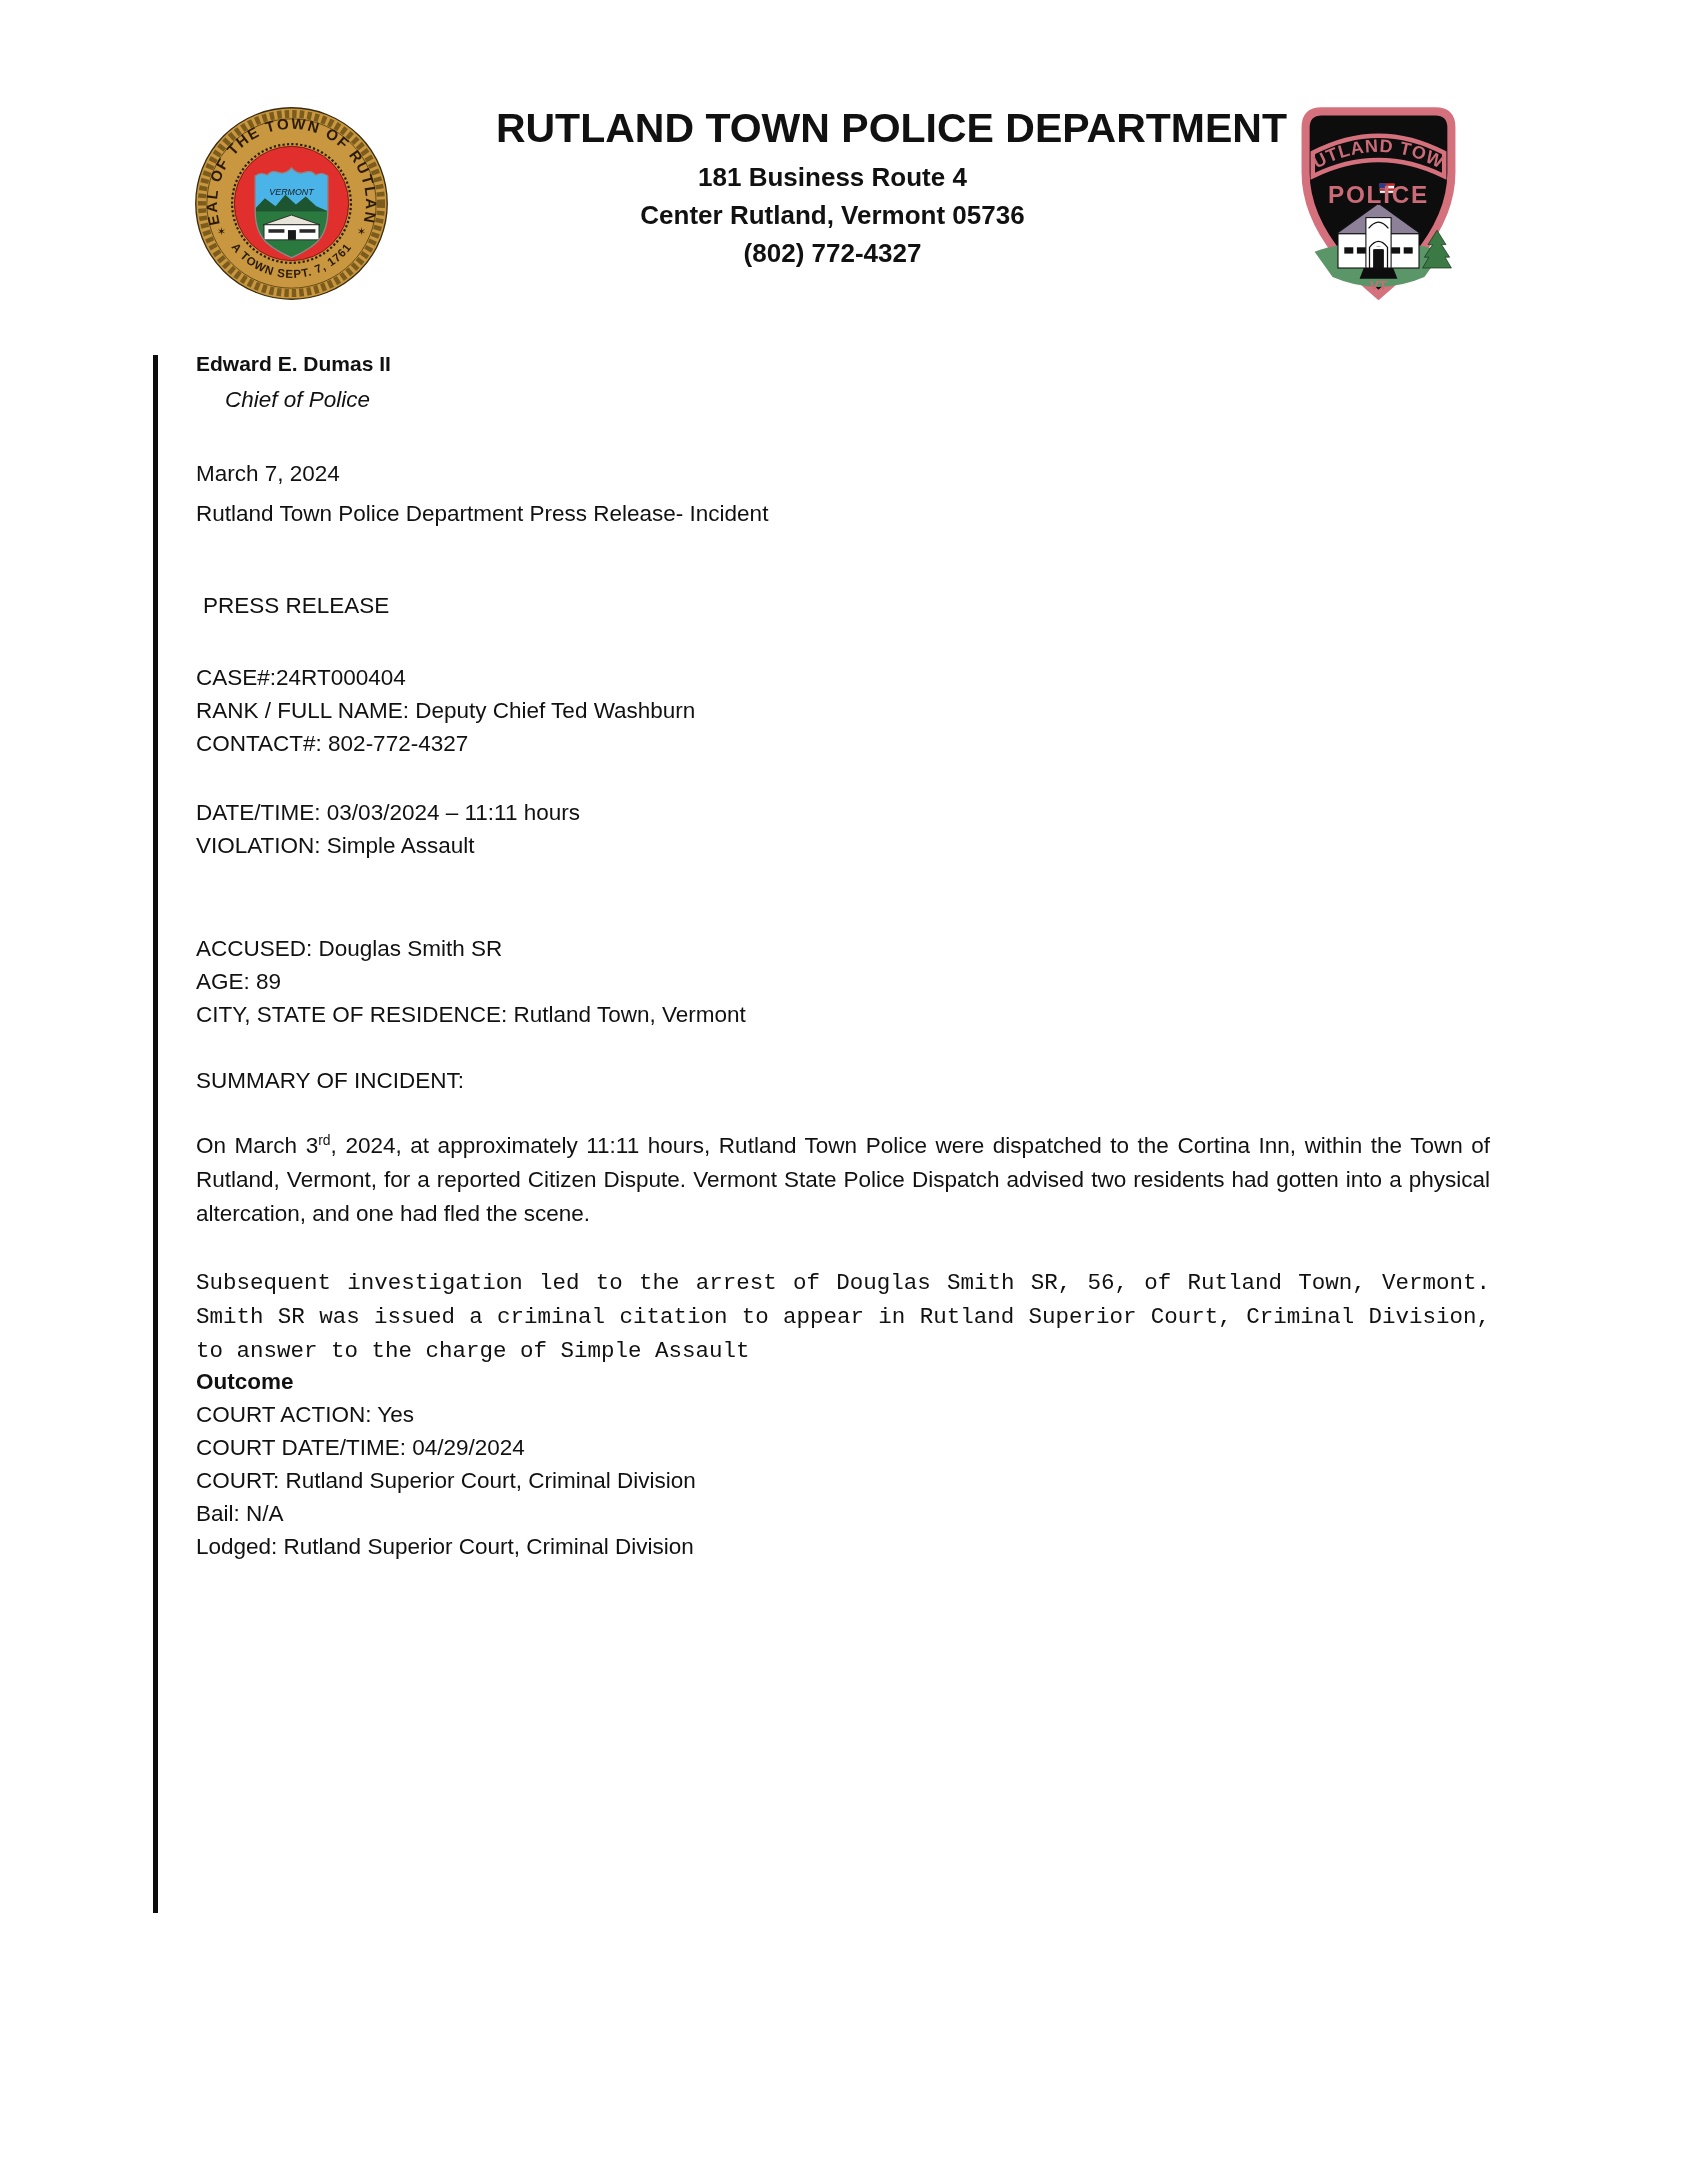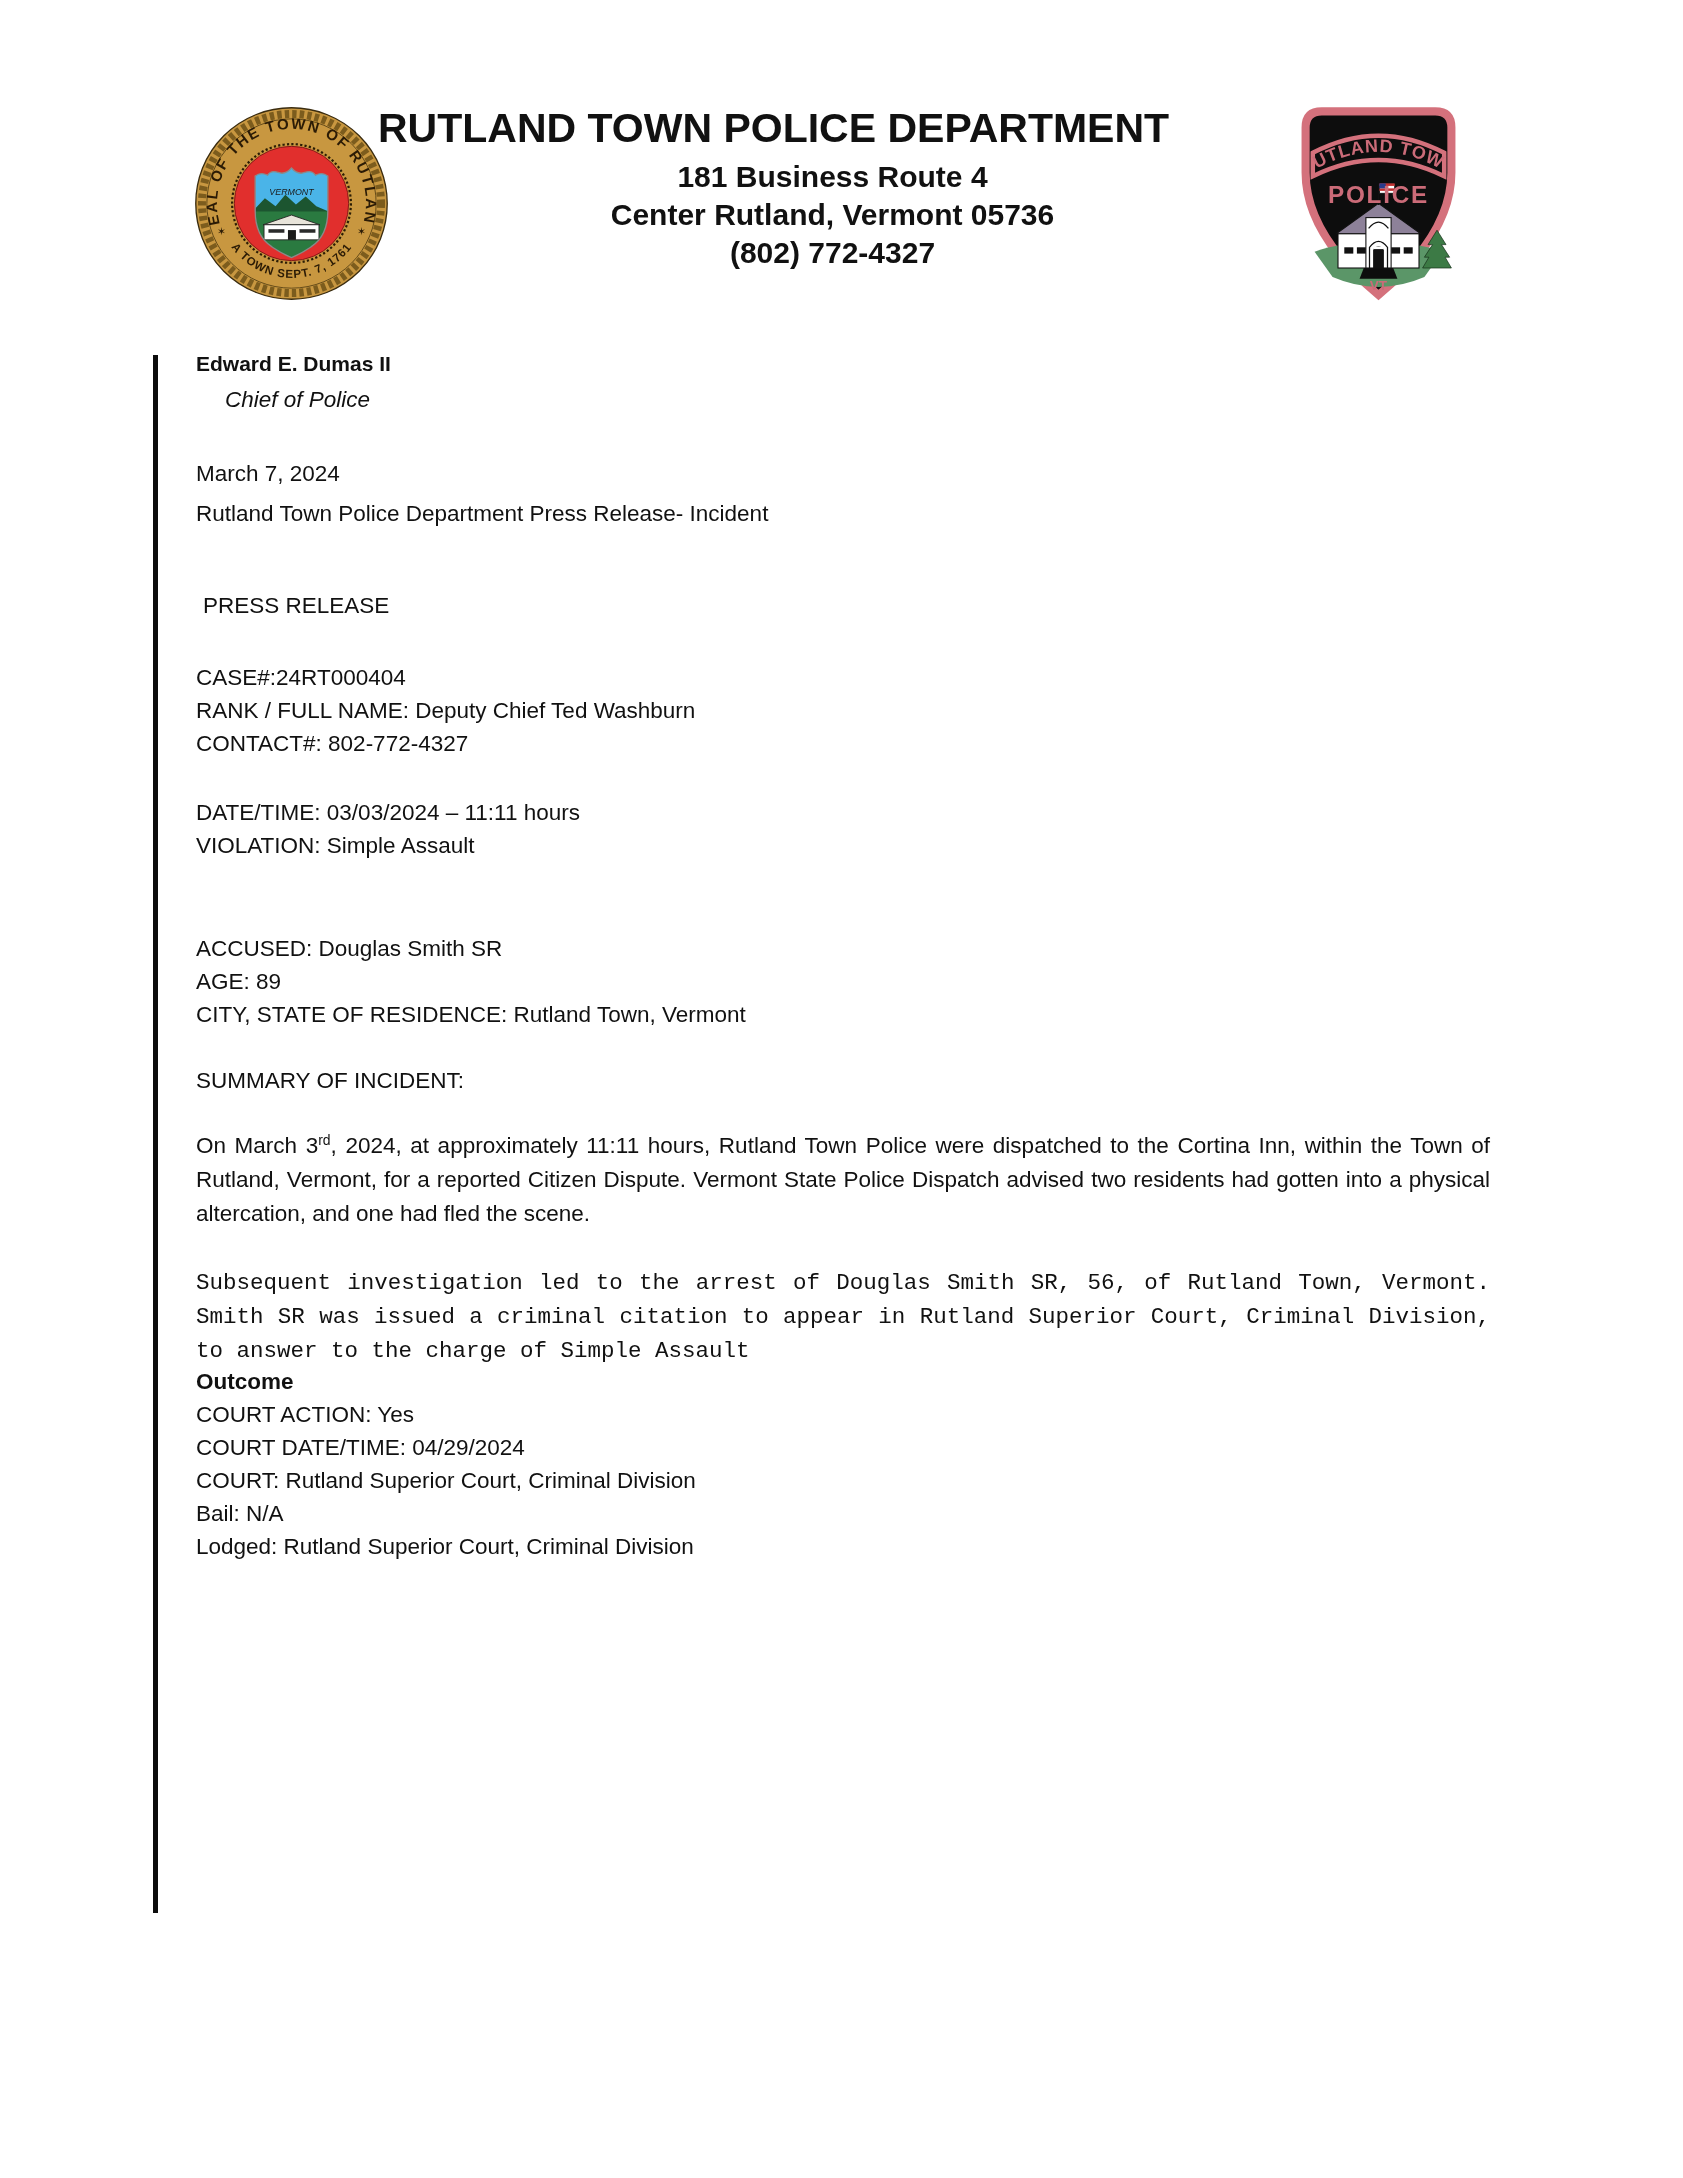--- a/index.html
+++ b/index.html
@@ -8,28 +8,28 @@
     width: 1683px;
     height: 2178px;
     background: #ffffff;
     font-family: "Liberation Sans", sans-serif;
     color: #111111;
     overflow: hidden;
   }
   .abs { position: absolute; }
   .hdr-title {
     left: 378px; top: 106px; width: 909px;
-    text-align: left;
+    text-align: right;
     font-size: 41px; font-weight: bold; line-height: 45px;
     letter-spacing: 0px; white-space: nowrap;
   }
   .hdr-addr {
     left: 378px; top: 158px; width: 909px;
     text-align: center;
-    font-size: 30px; font-weight: bold; line-height: 38px;
+    font-size: 26px; font-weight: bold; line-height: 38px;
   }
   .vrule {
     left: 153px; top: 355px;
     width: 4.5px; height: 1558px;
     background: #0c0c0c;
   }
   .line, .block {
     left: 196px;
     font-size: 22.5px; line-height: 33px;
     white-space: nowrap;

